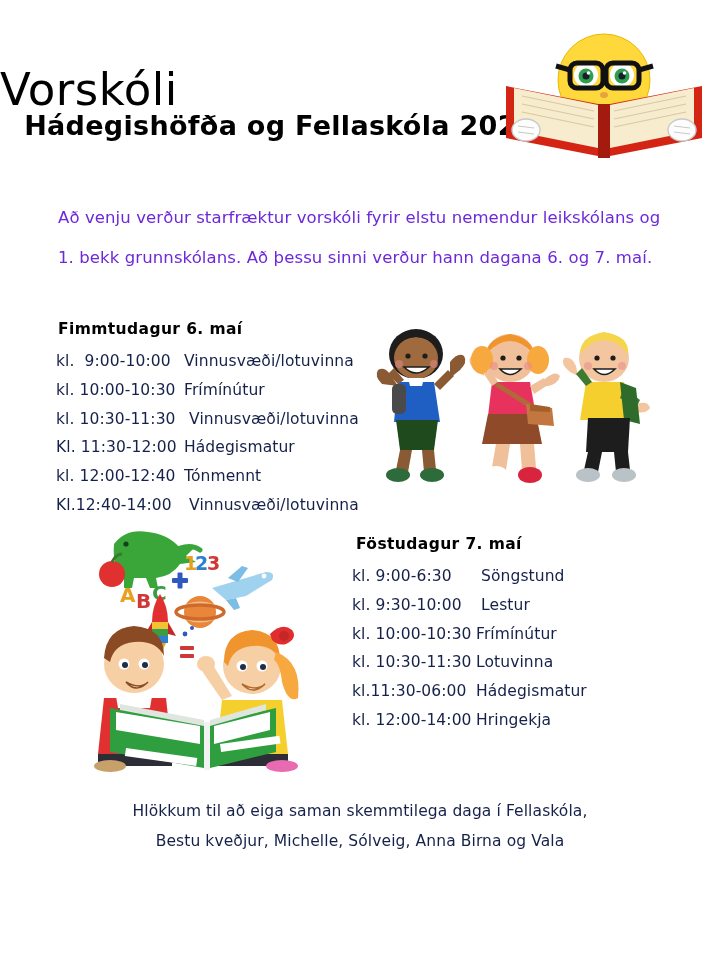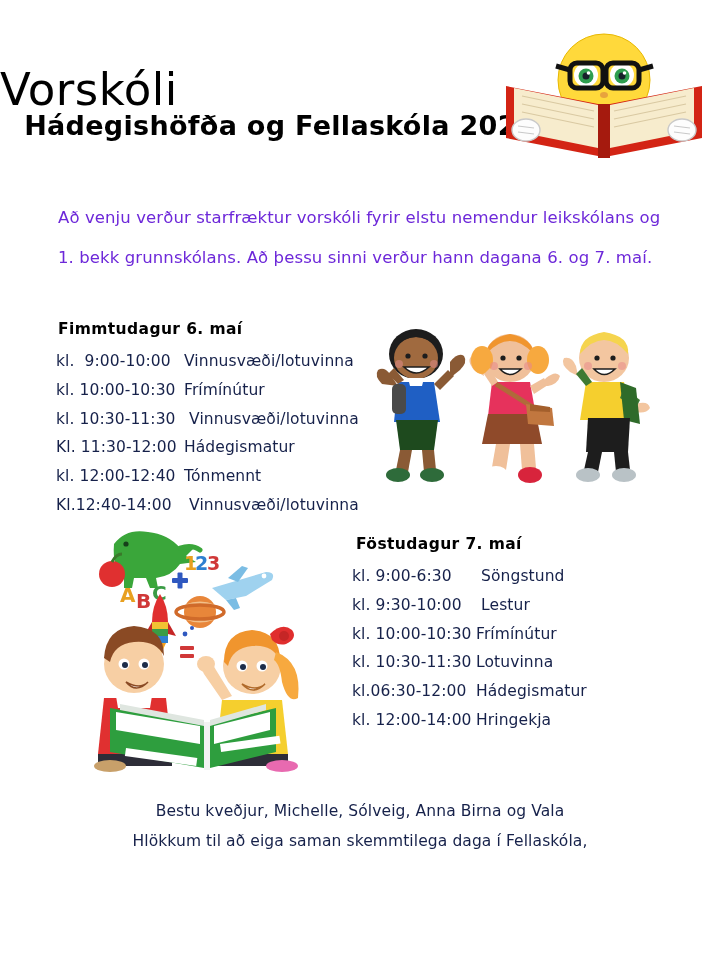--- a/index.html
+++ b/index.html
@@ -305,21 +305,21 @@
     </svg>
   </div>
 
   <div class="sched" id="sched-friday">
     <div class="day-head">Föstudagur  7.  maí</div>
     <div class="rows">
       <span class="row"><span class="time">kl. 9:00-6:30</span><span class="act"> Söngstund</span></span>
       <span class="row"><span class="time">kl. 9:30-10:00</span><span class="act"> Lestur</span></span>
       <span class="row"><span class="time">kl. 10:00-10:30</span><span class="act">Frímínútur</span></span>
       <span class="row"><span class="time">kl. 10:30-11:30</span><span class="act">Lotuvinna</span></span>
-      <span class="row"><span class="time">kl.06:30-12:00</span><span class="act">Hádegismatur</span></span>
+      <span class="row"><span class="time">kl.11:30-06:00</span><span class="act">Hádegismatur</span></span>
       <span class="row"><span class="time">kl. 12:00-14:00</span><span class="act">Hringekja</span></span>
     </div>
   </div>
 
   <div class="reading-art">
     <svg viewBox="0 0 262 250" width="262" height="250" aria-hidden="true">
 
       <g>
         <path d="M38 22 Q50 6 72 10 Q92 12 104 26 L118 26 L110 34 L120 40 L104 42 Q96 54 80 56 L82 66 L74 66 L70 56 L58 56 L56 66 L48 66 L48 54 Q36 46 38 22 Z" fill="#3aa63a"></path>
         <circle cx="50" cy="22" r="2.6" fill="#16401a"></circle>
@@ -409,17 +409,17 @@
         <path d="M128 200 L134 200 L134 248 L128 248 Z" fill="#f2f2f2"></path>
         <path d="M44 182 L128 198 L128 204 L44 188 Z" fill="#dfe6e0"></path>
         <path d="M190 182 L134 198 L134 204 L190 188 Z" fill="#dfe6e0"></path>
         <rect x="50" y="226" width="72" height="8" fill="#ffffff" transform="rotate(8 50 226)"></rect>
         <rect x="144" y="222" width="60" height="8" fill="#ffffff" transform="rotate(-8 144 222)"></rect>
       </g>
     </svg>
   </div>
 
   <div class="closing">
+    <span class="cline">Hlökkum til að eiga saman  skemmtilega  daga í Fellaskóla,</span>
     <span class="cline">Bestu kveðjur, Michelle, Sólveig, Anna Birna og Vala</span>
-    <span class="cline">Hlökkum til að eiga saman  skemmtilega  daga í Fellaskóla,</span>
   </div>
 
 </div>
 
 </body></html>

